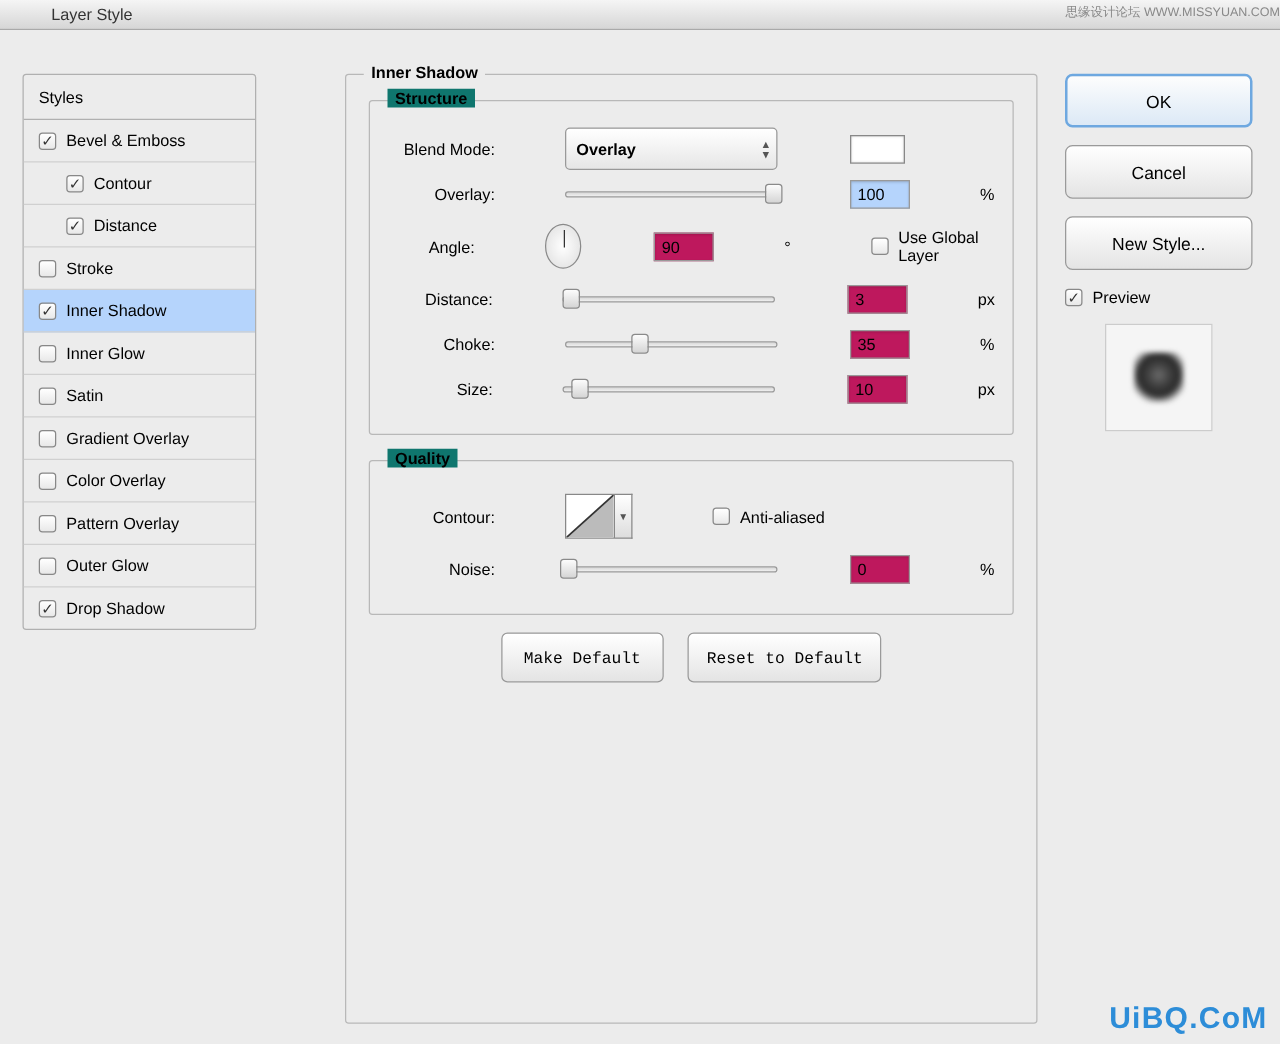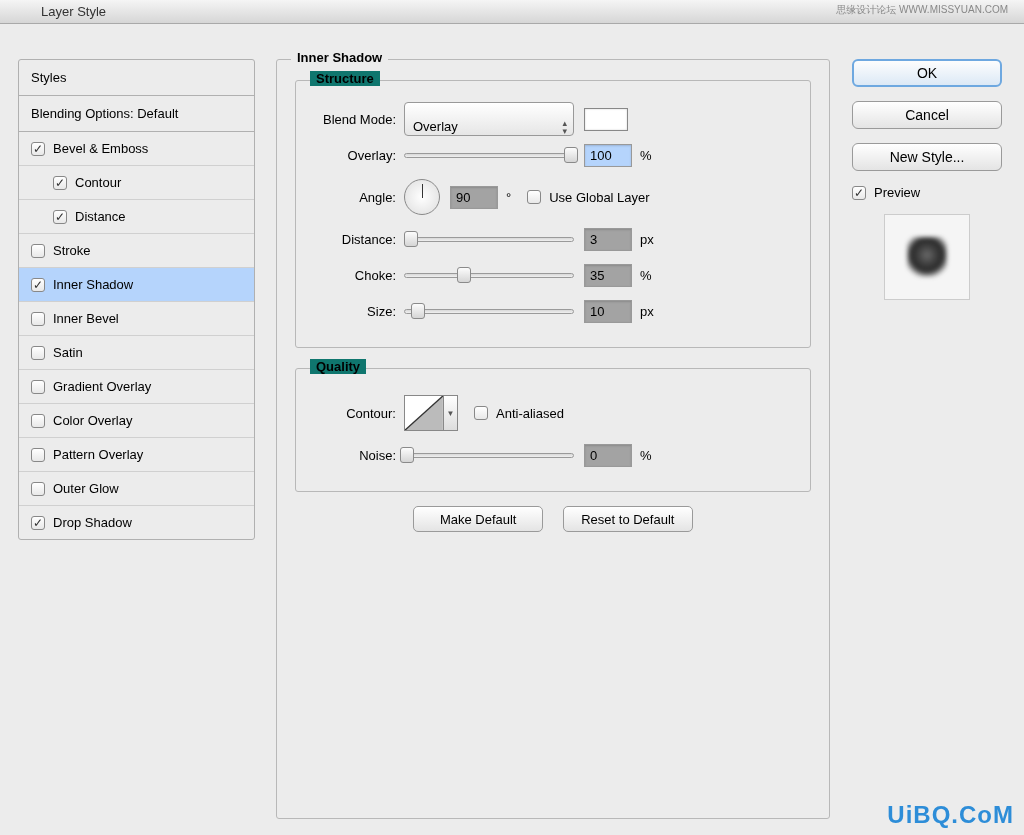--- a/index.html
+++ b/index.html
@@ -1,72 +1,71 @@
 <!DOCTYPE html>
 <html><head>
 <meta charset="utf-8">
 <style>
 * { box-sizing: border-box; margin: 0; padding: 0; font-family: "Lucida Grande", "Helvetica Neue", Arial, sans-serif; font-size: 13px; }
 body { background: #ececec; width: 1024px; height: 835px; position: relative; }
 .titlebar { height: 24px; background: linear-gradient(#f5f5f5, #d6d6d6); border-bottom: 1px solid #a9a9a9; line-height: 24px; font-size: 13px; color: #333; padding-left: 41px; }
-.watermark-tr { position: absolute; top: 3px; right: 16px; font-size: 10px; color: #888; }
+.watermark-tr { position: absolute; top: 3px; right: 0; font-size: 10px; color: #888; }
 .watermark-br { position: absolute; bottom: 6px; right: 10px; font-size: 24px; font-weight: bold; color: #2d8dd8; letter-spacing: 1px; }
 .content { position: absolute; top: 24px; left: 0; right: 0; bottom: 0; background: #ececec; }
-.styles-panel { position: absolute; left: 18px; top: 35px; width: 237px; border: 1px solid #b0b0b0; border-radius: 3px; background: #ececec; }
+.styles-panel { position: absolute; left: 18px; top: 35px; width: 187px; border: 1px solid #b0b0b0; border-radius: 3px; background: #ececec; }
 .styles-header { padding: 10px 12px; border-bottom: 1px solid #b0b0b0; font-size: 13px; }
 .styles-blending { padding: 10px 12px; border-bottom: 1px solid #b0b0b0; font-size: 13px; }
 .style-row { padding: 9px 12px; border-bottom: 1px solid #d0d0d0; font-size: 13px; display: flex; align-items: center; cursor: default; }
 .style-row:last-child { border-bottom: none; }
 .style-row.indent { padding-left: 34px; }
 .style-row.selected { background: #b5d4fc; }
 .checkbox { width: 14px; height: 14px; border: 1px solid #888; border-radius: 3px; background: linear-gradient(#fff,#e8e8e8); margin-right: 8px; display: inline-flex; align-items: center; justify-content: center; flex-shrink: 0; }
 .checkbox.checked::after { content: "✓"; font-size: 12px; color: #333; line-height: 1; }
 .main-panel { position: absolute; left: 276px; top: 35px; width: 554px; height: 760px; border: 1px solid #b8b8b8; border-radius: 3px; }
 .section-title { position: absolute; top: -10px; left: 14px; background: #ececec; padding: 0 6px; font-weight: bold; font-size: 13px; }
 .group { position: relative; border: 1px solid #b8b8b8; border-radius: 3px; margin: 20px 18px 14px 18px; padding: 16px 14px 14px 14px; }
 .group-title { position: absolute; top: -10px; left: 14px; background: #0f766e; padding: 0 6px; font-weight: bold; font-size: 13px; }
-.row { display: flex; align-items: center; margin: 8px 0; height: 28px; }
+.row { display: flex; align-items: center; margin: 8px 0; height: 28px; gap: 48px; }
 .row-label { width: 94px; text-align: right; padding-right: 8px; font-size: 13px; }
-.select { flex: 0 0 170px; height: 23px; border: 1px solid #999; border-radius: 4px; background: linear-gradient(#fff,#e6e6e6); display: flex; align-items: flex-start; padding: 16px 8px; position: relative; box-shadow: 0 1px 0 #fff inset; }
+.select { flex: 0 0 170px; height: 23px; border: 1px solid #999; border-radius: 4px; background: linear-gradient(#fff,#e6e6e6); display: flex; align-items: center; padding: 16px 8px; position: relative; box-shadow: 0 1px 0 #fff inset; font-weight: bold; }
 .select-arrows { position: absolute; right: 6px; font-size: 9px; color: #555; line-height: 8px; }
 .swatch { width: 44px; height: 23px; border: 1px solid #888; background: #fff; margin-left: 10px; box-shadow: inset 0 0 2px rgba(0,0,0,.2); }
 .slider { flex: 0 0 170px; height: 20px; position: relative; }
 .slider-track { position: absolute; top: 8px; left: 0; right: 0; height: 5px; border: 1px solid #9a9a9a; border-radius: 3px; background: linear-gradient(#d8d8d8,#f0f0f0); }
 .slider-thumb { position: absolute; top: 2px; width: 14px; height: 16px; background: linear-gradient(#fcfcfc,#d5d5d5); border: 1px solid #8a8a8a; border-radius: 3px; transform: translateX(-50%); }
-.numbox { width: 48px; height: 23px; border: 1px solid #999; background: #a3a3a3; margin-left: 10px; padding: 2px 5px; font-size: 13px; box-shadow: inset 0 1px 2px rgba(0,0,0,.15); }
+.numbox { width: 48px; height: 23px; border: 1px solid #999; background: #be185d; margin-left: 10px; padding: 2px 5px; font-size: 13px; box-shadow: inset 0 1px 2px rgba(0,0,0,.15); }
 .numbox.sel { background: #b5d4fc; }
 .unit { margin-left: 8px; font-size: 13px; }
 .angle-dial { width: 36px; height: 36px; border: 1px solid #8a8a8a; border-radius: 50%; background: radial-gradient(#fff,#ddd); position: relative; margin-right: 10px; }
 .angle-dial::after { content:""; position:absolute; left:50%; top:4px; width:1px; height:14px; background:#333; transform-origin: bottom center; }
 .inline-check { display: flex; align-items: center; margin-left: 16px; font-size: 13px; }
 .contour-preview { width: 40px; height: 36px; border: 1px solid #888; background: #fff; position: relative; display:inline-block; vertical-align:middle; }
 .contour-preview svg { width:100%; height:100%; }
 .contour-btn { width: 14px; height: 36px; border: 1px solid #888; border-left: none; background: linear-gradient(#fff,#ddd); display:inline-flex; align-items:center; justify-content:center; vertical-align:middle; font-size:8px; color:#555;}
 .btn-row { text-align: center; margin: 6px 0 0 0; }
-.push-btn { display: inline-block; min-width: 130px; height: 26px; border: 1px solid #9a9a9a; border-radius: 5px; background: linear-gradient(#fff,#e4e4e4); font-size: 13px; padding: 0 14px; margin: 0 8px; cursor: default; box-shadow: 0 1px 0 #fff inset; }
+.push-btn { display: inline-block; min-width: 130px; height: 40px; border: 1px solid #9a9a9a; border-radius: 5px; background: linear-gradient(#fff,#e4e4e4); font-size: 13px; padding: 0 14px; margin: 0 8px; cursor: default; box-shadow: 0 1px 0 #fff inset; font-family: Liberation Mono, monospace; }
 .right-col { position: absolute; right: 22px; top: 35px; width: 150px; }
-.rbtn { width: 150px; height: 28px; border: 1px solid #9a9a9a; border-radius: 6px; background: linear-gradient(#fff,#e4e4e4); font-size: 14px; margin-bottom: 14px; display:flex; align-items:center; justify-content:center; cursor: default; }
+.rbtn { width: 150px; height: 43px; border: 1px solid #9a9a9a; border-radius: 6px; background: linear-gradient(#fff,#e4e4e4); font-size: 14px; margin-bottom: 14px; display:flex; align-items:center; justify-content:center; cursor: default; }
 .rbtn.default { border: 2px solid #6ea8e0; background: linear-gradient(#fdfdfd,#dce9f6); font-weight: 500; }
 .preview-row { display:flex; align-items:center; margin-top: 6px; font-size: 14px; }
 .preview-box { width: 86px; height: 86px; margin: 14px auto 0; background: #f5f5f5; border: 1px solid #ccc; display:flex; align-items:center; justify-content:center; }
 .preview-inner { width: 40px; height: 40px; background: radial-gradient(circle at 50% 45%, #6a6a6a 0%, #3a3a3a 35%, #2a2a2a 55%, rgba(0,0,0,0) 80%); filter: blur(2px); }
 </style>
 </head>
 <body>
 
 <div class="titlebar">
   <span>Layer Style</span>
 </div>
 <div class="watermark-tr">思缘设计论坛 WWW.MISSYUAN.COM</div>
 
 <div class="content">
 
   <div class="styles-panel">
     <div class="styles-header">Styles</div>
-    <div class="styles-blending">Blending Options: Default</div>
     <div id="style-rows">
         <div class="style-row">
           <span class="checkbox checked"></span>
           <span>Bevel &amp; Emboss</span>
         </div>
         <div class="style-row indent">
           <span class="checkbox checked"></span>
           <span>Contour</span>
         </div>
         <div class="style-row indent">
@@ -76,21 +75,21 @@
         <div class="style-row">
           <span class="checkbox"></span>
           <span>Stroke</span>
         </div>
         <div class="style-row selected">
           <span class="checkbox checked"></span>
           <span>Inner Shadow</span>
         </div>
         <div class="style-row">
           <span class="checkbox"></span>
-          <span>Inner Bevel</span>
+          <span>Inner Glow</span>
         </div>
         <div class="style-row">
           <span class="checkbox"></span>
           <span>Satin</span>
         </div>
         <div class="style-row">
           <span class="checkbox"></span>
           <span>Gradient Overlay</span>
         </div>
         <div class="style-row">

